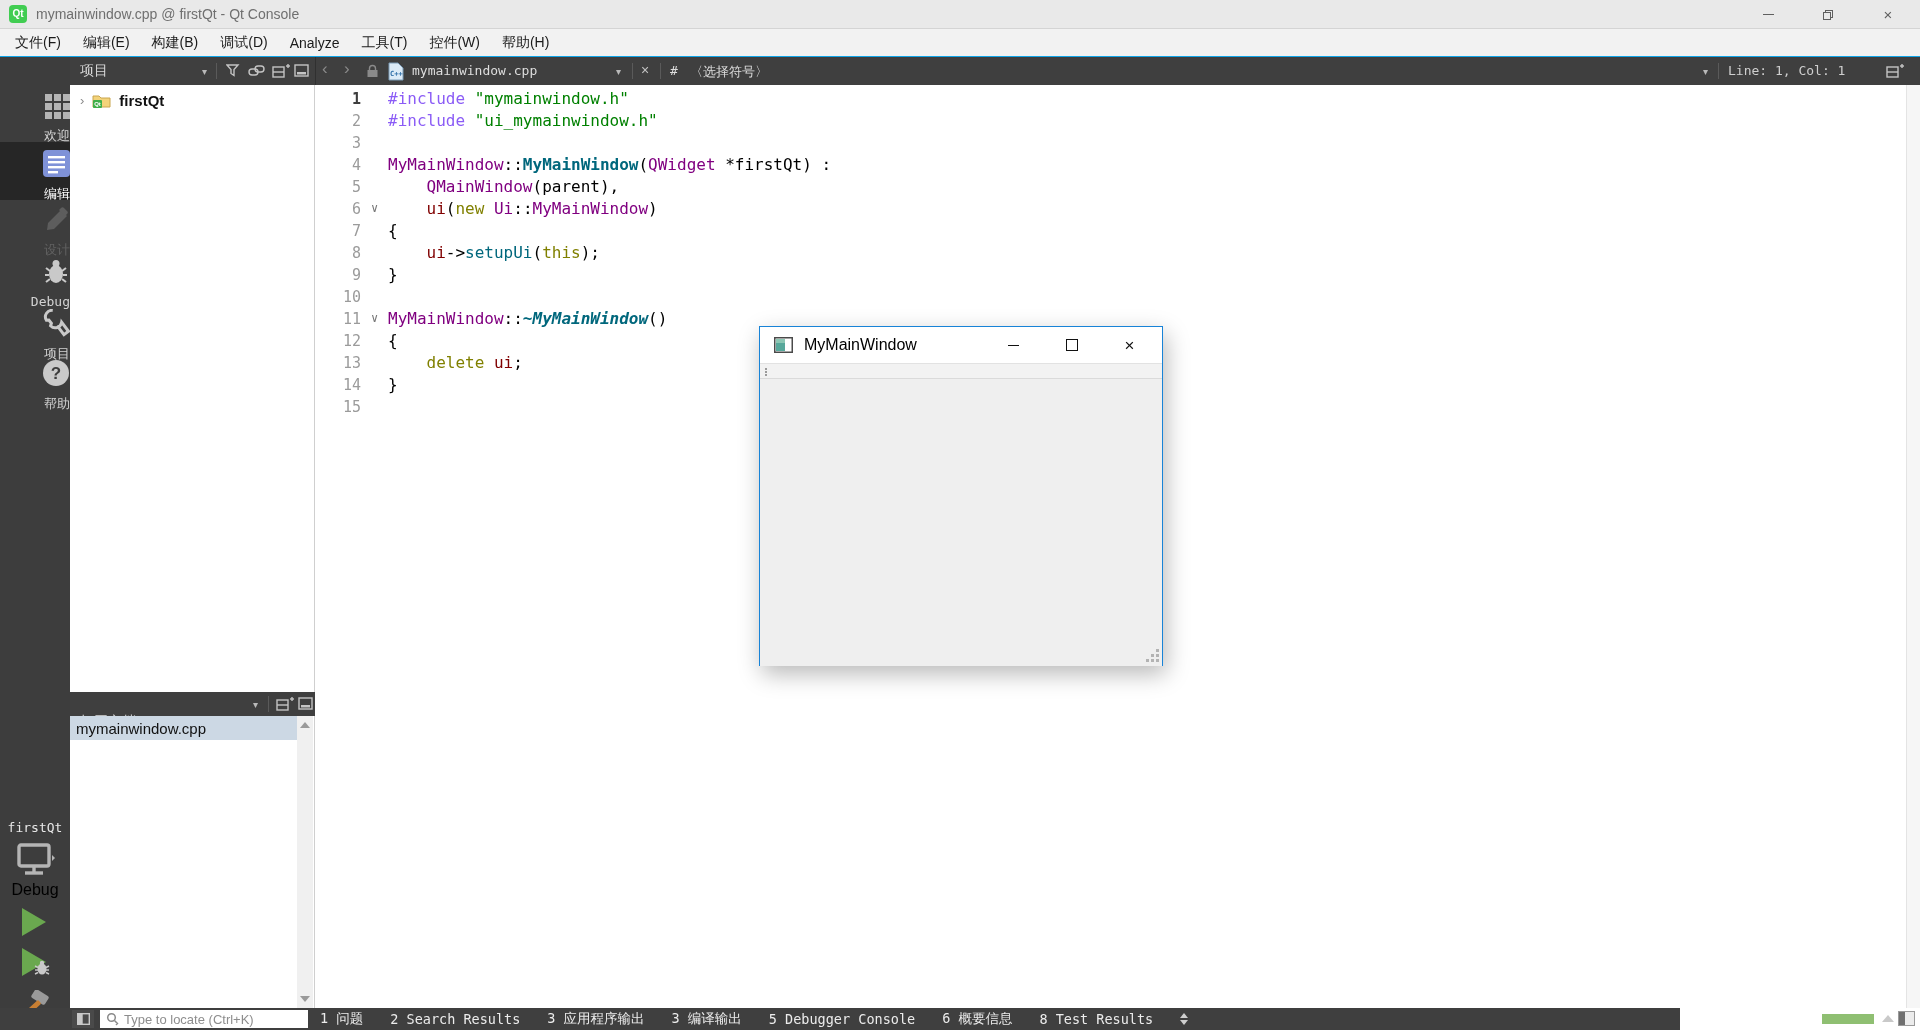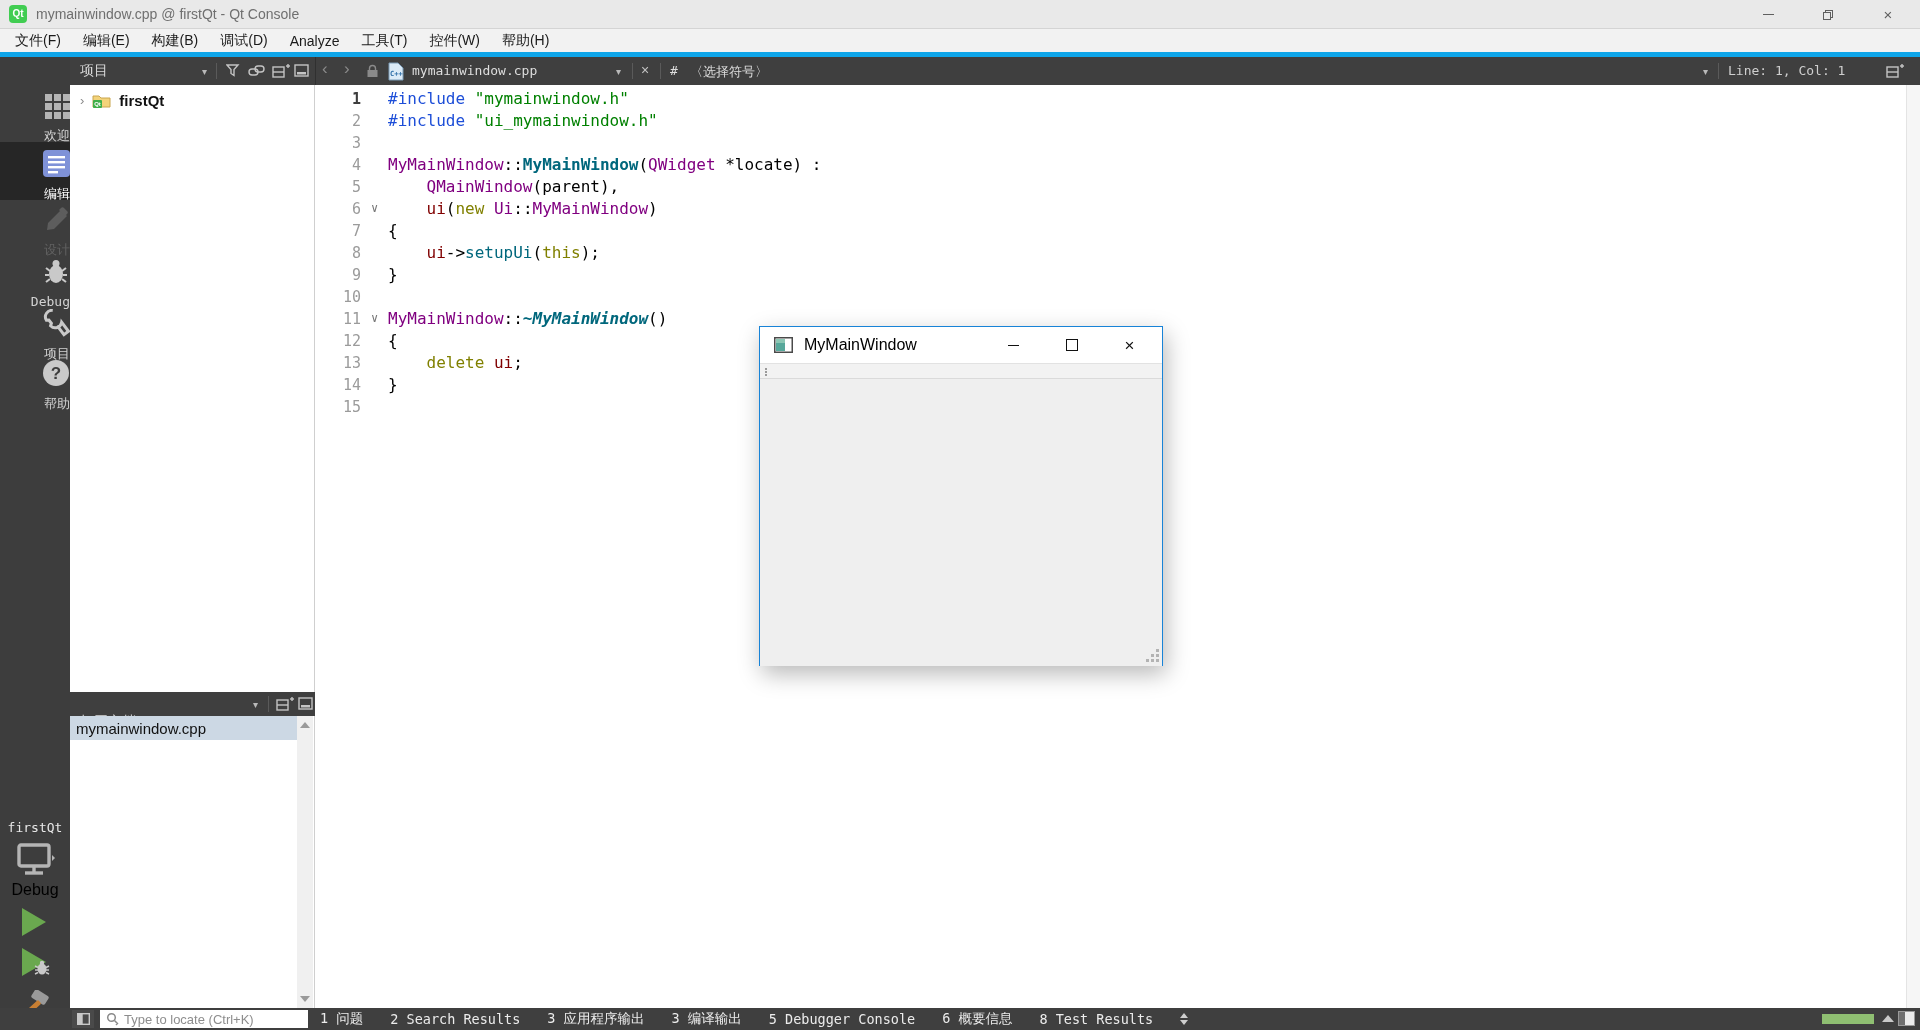--- a/index.html
+++ b/index.html
@@ -12,21 +12,21 @@
   .qt-logo { position:absolute; left:9px; top:5px; width:18px; height:18px; background:#41cd52; border-radius:4px; color:#fff; font-size:10px; font-weight:bold; text-align:center; line-height:18px; }
   .win-title { position:absolute; left:36px; top:6px; font-size:14px; color:#6f6f6f; }
   .caption-btn { position:absolute; top:0; width:60px; height:29px; display:flex; align-items:center; justify-content:center; }
   .glyph-min { width:11px; height:1px; background:#5f5f5f; }
   .glyph-restore { position:relative; width:10px; height:10px; }
   .glyph-restore .r1 { position:absolute; right:0; top:0; width:8px; height:8px; border:1px solid #5f5f5f; background:#e9e9e9; }
   .glyph-restore .r2 { position:absolute; left:0; bottom:0; width:8px; height:8px; border:1px solid #5f5f5f; background:#e9e9e9; }
   .glyph-x { font-size:15px; color:#5f5f5f; line-height:1; }
 
   
-  .menubar { position:absolute; left:0; top:29px; width:1920px; height:28px; background:#f2f2f2; border-bottom:5px solid #0ea5e9; display:flex; align-items:center; padding-left:4px; }
+  .menubar { position:absolute; left:0; top:29px; width:1920px; height:28px; background:#f2f2f2; border-bottom:1px solid #0ea5e9; display:flex; align-items:center; padding-left:4px; }
   .menu-item { font-size:14px; color:#1b1b1b; padding:5px 11px; }
 
   
   .topbar { position:absolute; left:0; top:57px; width:1920px; height:28px; background:#3f3f3f; }
   .tb-text { color:#d9d9d9; font-size:14px; }
   .tb-mono { font-family:"DejaVu Sans Mono", monospace; font-size:13px; color:#dedede; }
   .tb-sep { position:absolute; top:6px; width:1px; height:16px; background:#5a5a5a; }
   .tb-caret { color:#b9b9b9; font-size:10px; }
   .tb-dim { color:#8a8a8a; }
   .abs { position:absolute; }
@@ -54,21 +54,21 @@
   .arrow-down { width:0; height:0; border-left:5px solid transparent; border-right:5px solid transparent; border-top:6px solid #9a9a9a; }
 
   
   .editor { position:absolute; left:316px; top:85px; width:1590px; height:923px; background:#fff; font-family:"DejaVu Sans Mono", monospace; }
   .code-area { position:absolute; left:0; top:3px; width:100%; }
   .code-row { display:flex; height:22px; line-height:22px; }
   .ln { width:45px; text-align:right; font-size:15px; color:#9b9b9b; flex:0 0 45px; }
   .ln.current { color:#3d3d3d; font-weight:bold; }
   .fold { width:27px; flex:0 0 27px; text-align:center; color:#777; font-size:12px; line-height:20px; }
   .code { font-size:16px; white-space:pre; color:#000; }
-  .tk-pre  { color:#1d4ed8; }
+  .tk-pre  { color:#8b5cf6; }
   .tk-str  { color:#008000; }
   .tk-type { color:#800080; }
   .tk-ctor { color:#00677c; font-weight:bold; }
   .tk-dtor { color:#00677c; font-weight:bold; font-style:italic; }
   .tk-kw   { color:#808000; }
   .tk-field{ color:#800000; }
   .tk-func { color:#00677c; }
   .tk-op, .tk-plain { color:#000; }
   .ed-scroll { position:absolute; right:0; top:85px; width:14px; height:923px; background:#f6f6f6; border-left:1px solid #e4e4e4; }
 
@@ -80,21 +80,21 @@
   .aw-min { width:11px; height:1px; background:#111; }
   .aw-max { width:12px; height:12px; border:1px solid #111; }
   .aw-close { font-size:17px; color:#111; line-height:1; }
   .appwin-strip { position:absolute; left:0; top:36px; width:100%; height:16px; background:#f2f2f2; border-top:1px solid #e2e2e2; border-bottom:1px solid #dadada; }
   .strip-handle { position:absolute; left:5px; top:4px; width:2px; height:8px; background:transparent; border-left:2px dotted #9a9a9a; }
   .appwin-client { position:absolute; left:0; top:52px; width:100%; height:287px; background:#efefef; }
   .sizegrip { position:absolute; right:3px; bottom:3px; width:13px; height:13px; }
   .sizegrip i { position:absolute; width:3px; height:3px; background:#b3b3b3; }
 
   
-  .statusbar { position:absolute; left:0; top:1008px; width:1920px; height:22px; background:#3f3f3f; }
+  .statusbar { position:absolute; left:0; top:1008px; width:1680px; height:22px; background:#3f3f3f; }
   .sb-toggle { position:absolute; left:72px; top:2px; width:22px; height:18px; background:#4a4a4a; display:flex; align-items:center; justify-content:center; }
   .locator { position:absolute; left:100px; top:2px; width:208px; height:18px; background:#fff; display:flex; align-items:center; }
   .locator input { border:none; outline:none; width:170px; font-size:13px; color:#333; font-family:"Liberation Sans", sans-serif; background:transparent; }
   .locator input::placeholder { color:#8d8d8d; }
   .panes { position:absolute; left:320px; top:0; height:22px; display:flex; align-items:center; gap:27px; }
   .pane-btn { font-family:"DejaVu Sans Mono", monospace; font-size:13.5px; color:#ececec; white-space:nowrap; }
   .updown { display:inline-flex; flex-direction:column; align-items:center; gap:2px; }
   .tri-u { width:0;height:0;border-left:4px solid transparent;border-right:4px solid transparent;border-bottom:5px solid #cfcfcf; }
   .tri-d { width:0;height:0;border-left:4px solid transparent;border-right:4px solid transparent;border-top:5px solid #cfcfcf; }
   .progress { position:absolute; left:1822px; top:6px; width:52px; height:10px; background:#8fbf72; }
@@ -348,21 +348,21 @@
           <div class="code"><span class="tk-pre">#include </span><span class="tk-str">"ui_mymainwindow.h"</span></div>
         </div>
         <div class="code-row">
           <div class="ln">3</div>
           <div class="fold"></div>
           <div class="code"></div>
         </div>
         <div class="code-row">
           <div class="ln">4</div>
           <div class="fold"></div>
-          <div class="code"><span class="tk-type">MyMainWindow</span><span class="tk-op">::</span><span class="tk-ctor">MyMainWindow</span><span class="tk-op">(</span><span class="tk-type">QWidget</span><span class="tk-plain"> *locate</span><span class="tk-op">) :</span></div>
+          <div class="code"><span class="tk-type">MyMainWindow</span><span class="tk-op">::</span><span class="tk-ctor">MyMainWindow</span><span class="tk-op">(</span><span class="tk-type">QWidget</span><span class="tk-plain"> *firstQt</span><span class="tk-op">) :</span></div>
         </div>
         <div class="code-row">
           <div class="ln">5</div>
           <div class="fold"></div>
           <div class="code"><span class="tk-plain">    </span><span class="tk-type">QMainWindow</span><span class="tk-op">(</span><span class="tk-plain">parent</span><span class="tk-op">),</span></div>
         </div>
         <div class="code-row">
           <div class="ln">6</div>
           <div class="fold">∨</div>
           <div class="code"><span class="tk-plain">    </span><span class="tk-field">ui</span><span class="tk-op">(</span><span class="tk-kw">new</span><span class="tk-plain"> </span><span class="tk-type">Ui</span><span class="tk-op">::</span><span class="tk-type">MyMainWindow</span><span class="tk-op">)</span></div>

